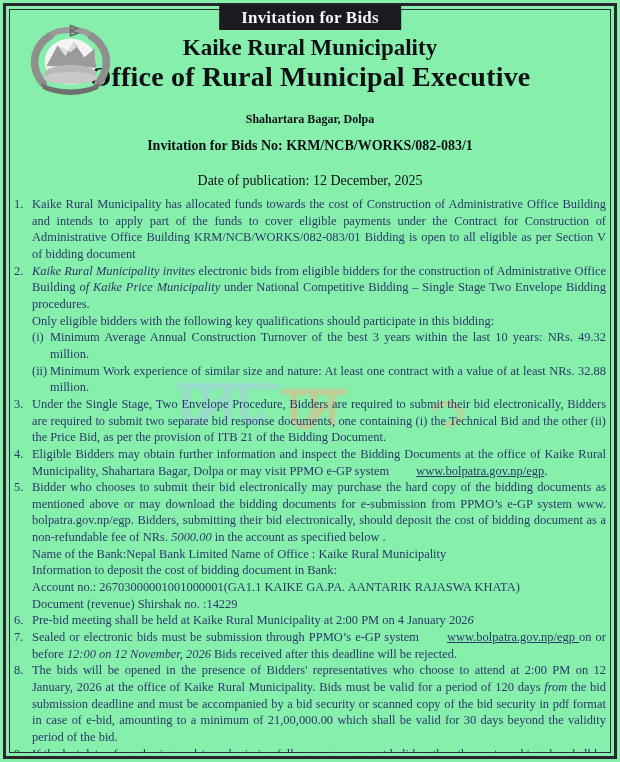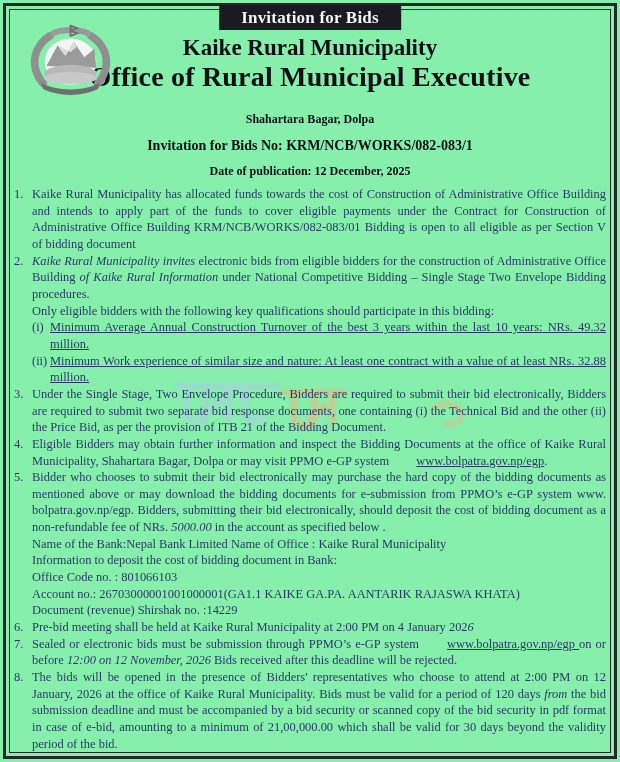--- a/index.html
+++ b/index.html
@@ -16,32 +16,32 @@
     background:var(--banner-bg,#1a1a1f);color:var(--banner-text,#f4f5f9);
     font-weight:bold;font-size:17px;line-height:23px;padding:1px 22px;
     z-index:6;white-space:nowrap;letter-spacing:.2px;
   }
   .content{position:absolute;left:10px;top:10px;right:10px;bottom:9px;padding:0 4px;overflow:hidden;}
   .hdr{ text-align:center; color:var(--heading-text,#101016); position:relative; z-index:2;}
   .t1{font-size:23px;font-weight:bold;line-height:25px;margin-top:25px;}
   .t2{font-size:28px;font-weight:bold;line-height:31px;margin-top:1px;letter-spacing:.2px;}
   .addr{font-size:12px;font-weight:bold;line-height:17px;margin-top:19px;}
   .ifb{font-size:14px;font-weight:bold;line-height:16px;margin-top:10px;}
-  .pub{font-size:12px;font-weight:bold;line-height:16px;margin-top:9px;}
+  .pub{font-size:14px;font-weight:normal;line-height:16px;margin-top:19px;}
   .logo{position:absolute;left:27px;top:23px;width:87px;height:79px;z-index:3;}
   .list{
     margin-top:7px;color:var(--body-text,#2a3a68);
     font-size:12.45px;line-height:16.65px;
     position:relative;z-index:2;
   }
   .item{display:flex;}
   .num{width:18px;flex:none;}
   .ibody{flex:1;min-width:0;}
   .blk{text-align:justify;}
-  .sub{padding-left:18px;text-indent:-18px;text-decoration:underline;}
+  .sub{padding-left:18px;text-indent:-18px;}
   .mk{display:inline-block;width:18px;text-indent:0;}
   .b{font-weight:normal;}
   .i{font-style:italic;}
   .u{text-decoration:underline;margin-left:24px;}
   .watermark{position:absolute;left:172px;top:378px;width:310px;height:56px;z-index:1;opacity:.55;filter:blur(1px);pointer-events:none;}
 </style>
 </head>
 <body>
 
 <div class="page">
@@ -95,21 +95,21 @@
     <div class="list">
         <div class="item">
           <span class="num">1.</span>
           <div class="ibody">
             <div class="blk"><span>Kaike Rural Municipality </span><span class="b">has allocated funds</span><span> towards the cost of Construction of Administrative Office Building  and intends to apply part of the funds to cover eligible payments under the Contract </span><span class="b">for</span><span> Construction of Administrative Office Building  KRM/NCB/WORKS/082-083/01  Bidding is open to all eligible as per Section V of bidding document</span></div>
           </div>
         </div>
         <div class="item">
           <span class="num">2.</span>
           <div class="ibody">
-            <div class="blk"><span class="b i">Kaike Rural Municipality invites</span><span> electronic bids from eligible bidders for the construction of Administrative Office Building  </span><span class="b i">of Kaike Rural Information</span><span>  under National Competitive Bidding – Single Stage Two Envelope Bidding procedures.</span></div>
+            <div class="blk"><span class="b i">Kaike Rural Municipality invites</span><span> electronic bids from eligible bidders for the construction of Administrative Office Building  </span><span class="b i">of Kaike Price Municipality</span><span>  under National Competitive Bidding – Single Stage Two Envelope Bidding procedures.</span></div>
             <div class="blk"><span>Only eligible bidders with the following key qualifications should participate in this bidding:</span></div>
             <div class="blk sub"><span class="mk">(i)</span><span>Minimum Average Annual Construction Turnover of the best 3 years within the last 10 years: NRs. 49.32 million.</span></div>
             <div class="blk sub"><span class="mk">(ii)</span><span>Minimum Work experience of similar size and nature: At least one contract   with a value of at least NRs. 32.88  million.</span></div>
           </div>
         </div>
         <div class="item">
           <span class="num">3.</span>
           <div class="ibody">
             <div class="blk"><span>Under the Single Stage, Two Envelope Procedure, Bidders are required to submit their bid electronically, Bidders are required to submit two separate bid response documents, one containing (i) the Technical Bid and the other (ii) the Price Bid, as per the provision of ITB 21 of the Bidding Document.</span></div>
           </div>
@@ -119,21 +119,20 @@
           <div class="ibody">
             <div class="blk"><span>Eligible Bidders may obtain further information and inspect the Bidding Documents at the office of Kaike Rural Municipality, Shahartara Bagar, Dolpa or may visit PPMO e-GP system </span><span class="u">www.bolpatra.gov.np/egp</span><span>.</span></div>
           </div>
         </div>
         <div class="item">
           <span class="num">5.</span>
           <div class="ibody">
             <div class="blk"><span>Bidder who chooses to submit their bid electronically may purchase the hard copy of the bidding documents as mentioned above or may download the bidding documents for e-submission from PPMO’s e-GP system www. bolpatra.gov.np/egp. Bidders, submitting their bid electronically, should deposit the cost of bidding document as a non-refundable fee of NRs. </span><span class="b i">5000.00</span><span>  in the account as specified below .</span></div>
             <div class="blk"><span>Name of the Bank:Nepal Bank Limited   Name of Office : Kaike Rural Municipality</span></div>
             <div class="blk"><span class="b">Information to deposit the cost of bidding document in Bank:</span></div>
-            <div class="blk"><span>Office Code no. : 801066103</span></div>
             <div class="blk"><span> Account no.: 26703000001001000001(GA1.1 KAIKE GA.PA. AANTARIK RAJASWA KHATA)</span></div>
             <div class="blk"><span>Document (revenue) Shirshak no. :14229</span></div>
           </div>
         </div>
         <div class="item">
           <span class="num">6.</span>
           <div class="ibody">
             <div class="blk"><span>Pre-bid meeting shall be held at Kaike Rural Municipality at 2:00 PM on  4 January 202</span><span class="i">6</span></div>
           </div>
         </div>

